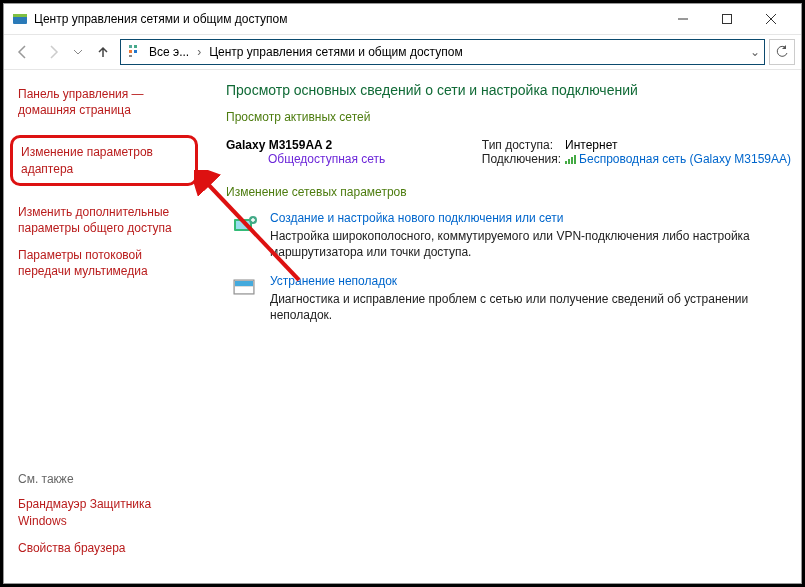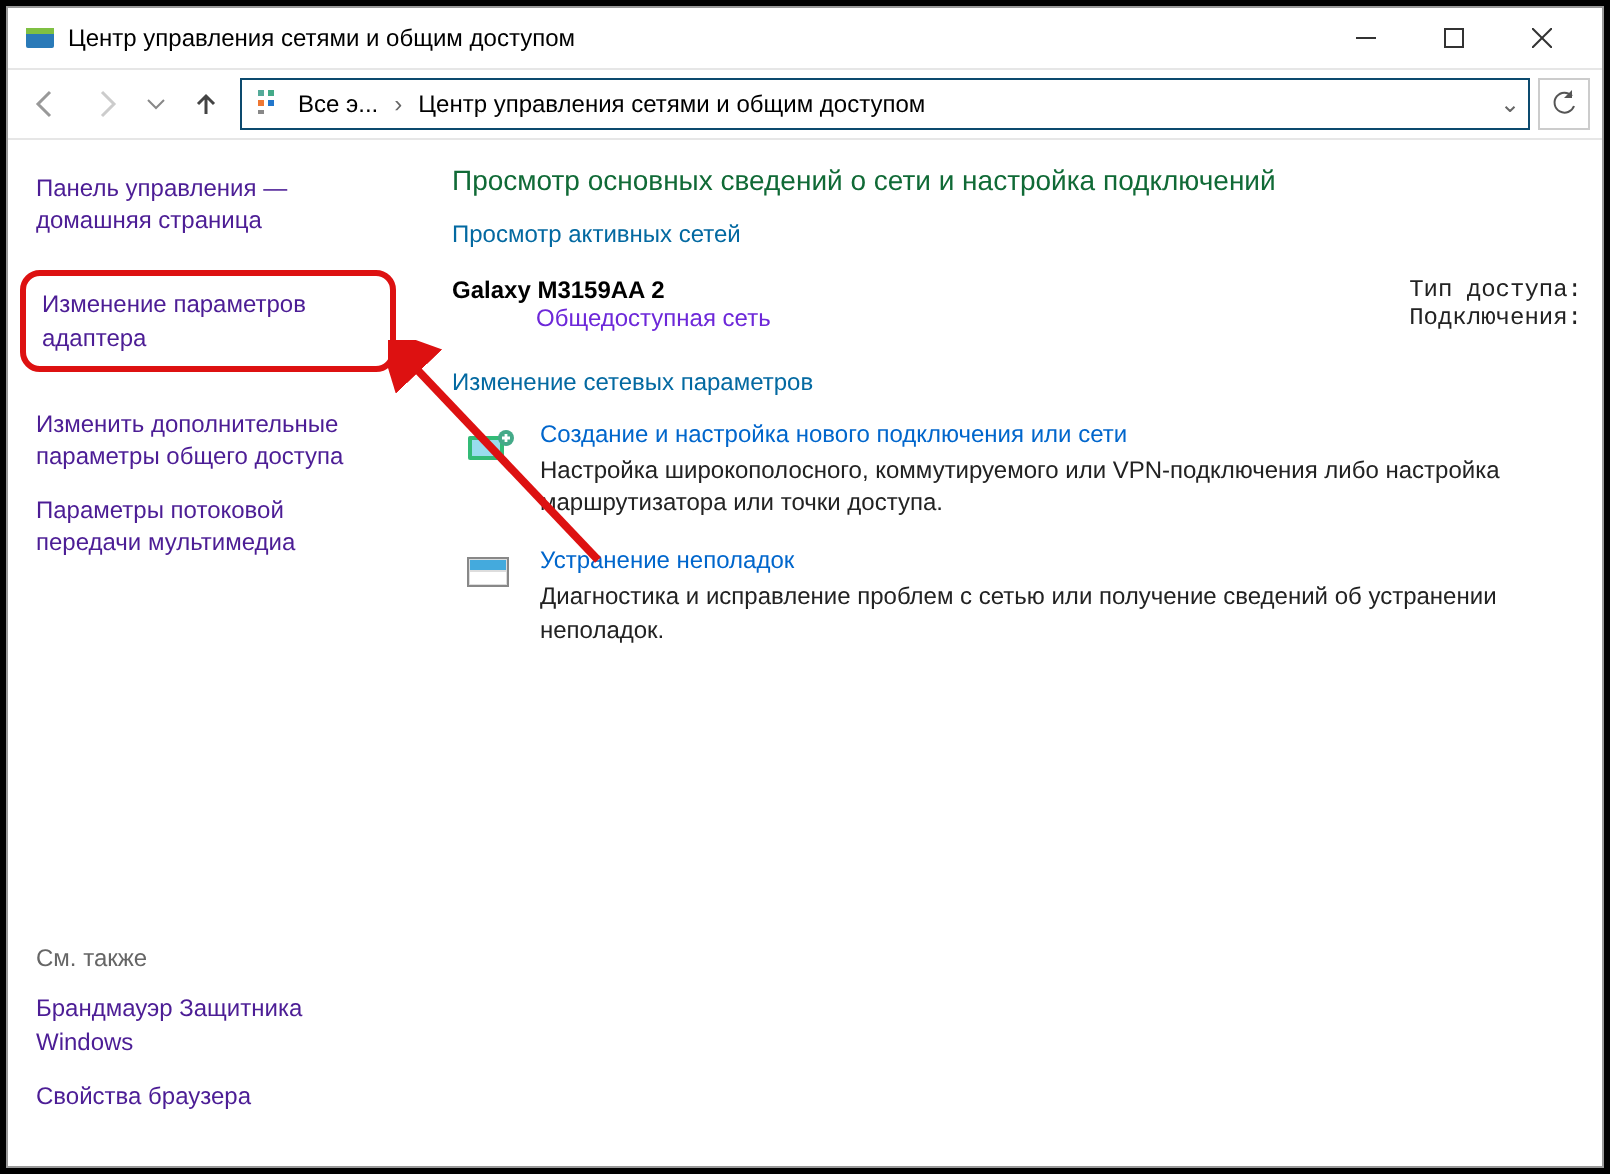--- a/index.html
+++ b/index.html
@@ -73,21 +73,21 @@
     display: flex;
     overflow: hidden;
   }
   .sidebar {
     width: 200px;
     padding: 16px 14px;
     display: flex;
     flex-direction: column;
     position: relative;
   }
-  .sidebar a, .sidelink { color:#4c1d95; text-decoration:none; display:block; margin-bottom: 11px; line-height:1.35;}
+  .sidebar a, .sidelink { color:#b91c1c; text-decoration:none; display:block; margin-bottom: 11px; line-height:1.35;}
   .hlbox {
     border: 3px solid #d11;
     border-radius: 10px;
     padding: 6px 8px;
     margin: 6px -8px 18px -8px;
   }
   .seealso-label { color:#666; margin-top:auto; margin-bottom:10px;}
   .content {
     flex: 1;
     padding: 12px 10px 12px 22px;
@@ -95,36 +95,36 @@
   }
   .heading { color:#106a36; font-size: 14px; font-weight: 400; margin-bottom: 12px;}
   .fieldset {
     border: none;
     margin-bottom: 14px;
     position: relative;
     padding-top: 18px;
   }
   .fieldset .legend {
     position: absolute; top: 0; left: 0;
-    color:#0369a1;
+    color:#4d7c0f;
     background:#fff; padding-right:6px;
   }
   .hrlike {
     border-top: 1px solid #ddd;
     position: absolute; top: 8px; left: 0; right: 0;
     z-index:-1;
   }
   .netrow {
     display:flex;
     gap: 30px;
     padding: 10px 0 4px 0;
   }
   .netleft .netname { font-weight: bold; }
   .netleft .nettype { color:#6d28d9;margin-left:42px; }
-  .netright { display:flex; gap: 4px; margin-left:auto; font-size:12px;font-family:Liberation Mono, monospace;}
+  .netright { display:flex; gap: 4px; margin-left:auto; font-size:12px;}
   .kvlabel { color:#222; }
   .kvval { min-width: 150px; }
   .bluelink { color:#0066cc; }
   .task {
     display:flex;
     gap: 12px;
     padding: 8px 0 6px 6px;
   }
   .task-icon { width: 26px; height:22px; flex:none; margin-top:3px;}
   .task-title { color:#0066cc; margin-bottom:3px;}
@@ -235,20 +235,33 @@
         <div class="netrow">
           <div class="netleft">
             <div class="netname">Galaxy M3159AA 2</div>
             <div class="nettype">Общедоступная сеть</div>
           </div>
           <div class="netright">
             <div>
               <div class="kvlabel">Тип доступа:</div>
               <div class="kvlabel">Подключения:</div>
             </div>
+            <div class="kvval">
+              <div>Интернет</div>
+              <div class="bluelink">
+                <span class="wifi-bars">
+                  <svg width="12" height="10">
+                      <rect x="0" y="7" width="2" height="3" fill="#4a4"></rect>
+                      <rect x="3" y="5" width="2" height="5" fill="#4a4"></rect>
+                      <rect x="6" y="3" width="2" height="7" fill="#4a4"></rect>
+                      <rect x="9" y="1" width="2" height="9" fill="#4a4"></rect>
+                    </svg>
+                </span><span>Беспроводная сеть (Galaxy M3159AA)</span>
+              </div>
+            </div>
           </div>
         </div>
       </div>
 
       <div class="fieldset">
         <div class="hrlike"></div>
         <span class="legend">Изменение сетевых параметров</span>
 
         <div class="task">
           <div class="task-icon">

